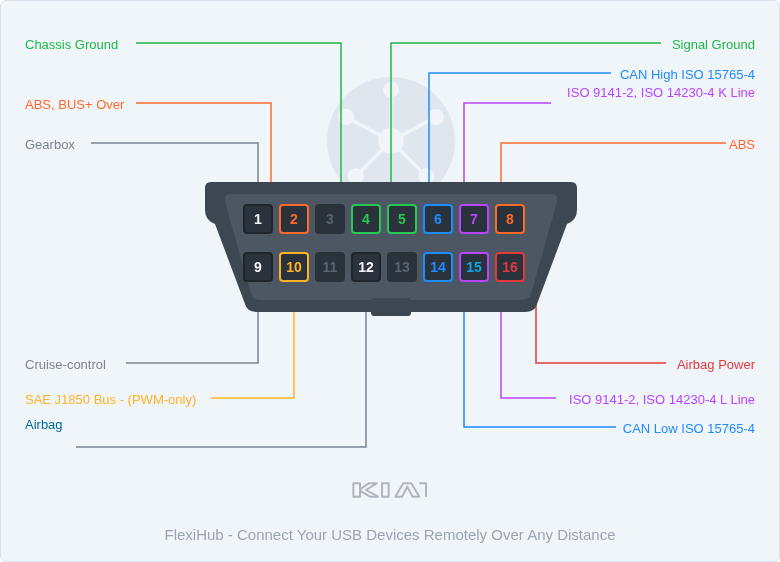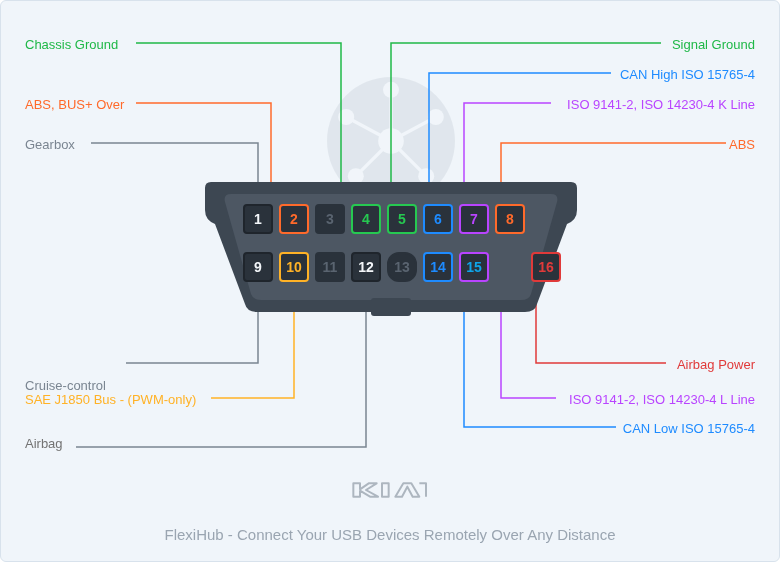--- a/index.html
+++ b/index.html
@@ -75,38 +75,38 @@
         <div class="pin" style="border-color: rgb(38, 201, 81); color: rgb(38, 201, 81);">5</div>
         <div class="pin" style="border-color: rgb(30, 139, 255); color: rgb(30, 139, 255);">6</div>
         <div class="pin" style="border-color: rgb(185, 68, 255); color: rgb(185, 68, 255);">7</div>
         <div class="pin" style="border-color: rgb(255, 106, 43); color: rgb(255, 106, 43);">8</div>
       </div>
     <div class="pin-row row2" id="row2">
         <div class="pin" style="border-color: rgb(31, 37, 44); color: rgb(243, 246, 249);">9</div>
         <div class="pin" style="border-color: rgb(255, 178, 38); color: rgb(255, 178, 38);">10</div>
         <div class="pin" style="border-color: rgb(42, 50, 59); color: rgb(90, 100, 112);">11</div>
         <div class="pin" style="border-color: rgb(31, 37, 44); color: rgb(243, 246, 249);">12</div>
-        <div class="pin" style="border-color: rgb(42, 50, 59); color: rgb(90, 100, 112); border-radius: 12px;">13</div>
+        <div class="pin" style="border-color: rgb(42, 50, 59); color: rgb(90, 100, 112);">13</div>
         <div class="pin" style="border-color: rgb(30, 139, 255); color: rgb(30, 139, 255);">14</div>
         <div class="pin" style="border-color: rgb(185, 68, 255); color: #0ea5e9;">15</div>
-        <div class="pin" style="border-color: rgb(224, 58, 58); color: rgb(224, 58, 58); margin-left: 36px;">16</div>
+        <div class="pin" style="border-color: rgb(224, 58, 58); color: rgb(224, 58, 58);">16</div>
       </div>
   </div>
 
   <div id="labels">
       <div class="lbl" style="color: rgb(31, 184, 71); top: 36px; left: 24px;">Chassis Ground</div>
       <div class="lbl" style="color: rgb(255, 106, 43); top: 96px; left: 24px;">ABS, BUS+ Over</div>
       <div class="lbl" style="color: rgb(122, 133, 145); top: 136px; left: 24px;">Gearbox</div>
       <div class="lbl" style="color: rgb(31, 184, 71); top: 36px; right: 24px;">Signal Ground</div>
       <div class="lbl" style="color: rgb(30, 139, 255); top: 66px; right: 24px; margin-left: 35px;">CAN High ISO 15765-4</div>
-      <div class="lbl" style="color: rgb(185, 68, 255); top: 96px; right: 24px;">ISO 9141-2, ISO 14230-4 K Line</div>
+      <div class="lbl" style="color: rgb(185, 68, 255); top: 84px; right: 24px;">ISO 9141-2, ISO 14230-4 K Line</div>
       <div class="lbl" style="color: rgb(255, 106, 43); top: 136px; right: 24px;">ABS</div>
-      <div class="lbl" style="color: rgb(122, 133, 145); top: 356px; left: 24px; margin-top: 21px;">Cruise-control</div>
+      <div class="lbl" style="color: rgb(122, 133, 145); top: 356px; left: 24px;">Cruise-control</div>
       <div class="lbl" style="color: rgb(255, 178, 38); top: 391px; left: 24px;">SAE J1850 Bus - (PWM-only)</div>
-      <div class="lbl" style="color: #737373; top: 435px; left: 24px;">Airbag</div>
+      <div class="lbl" style="color: #0369a1; top: 416px; left: 24px;">Airbag</div>
       <div class="lbl" style="color: rgb(224, 58, 58); top: 356px; right: 24px;">Airbag Power</div>
       <div class="lbl" style="color: rgb(185, 68, 255); top: 391px; right: 24px;">ISO 9141-2, ISO 14230-4 L Line</div>
       <div class="lbl" style="color: rgb(30, 139, 255); top: 420px; right: 24px;">CAN Low ISO 15765-4</div>
     </div>
 
   <div class="kia">
     <svg viewBox="0 0 120 30">
         <path d="M5,25 L5,5 L15,5 L15,14 L28,5 L40,5 L24,15 L42,25 L30,25 L15,16 L15,25 Z M48,25 L48,5 L58,5 L58,25 Z M68,25 L80,5 L92,5 L104,25 L94,25 L86,10 L78,25 Z M104,5 L114,5 L114,25" fill="none" stroke="#8a95a1" stroke-width="3" stroke-linejoin="round"></path>
       </svg>
   </div>

